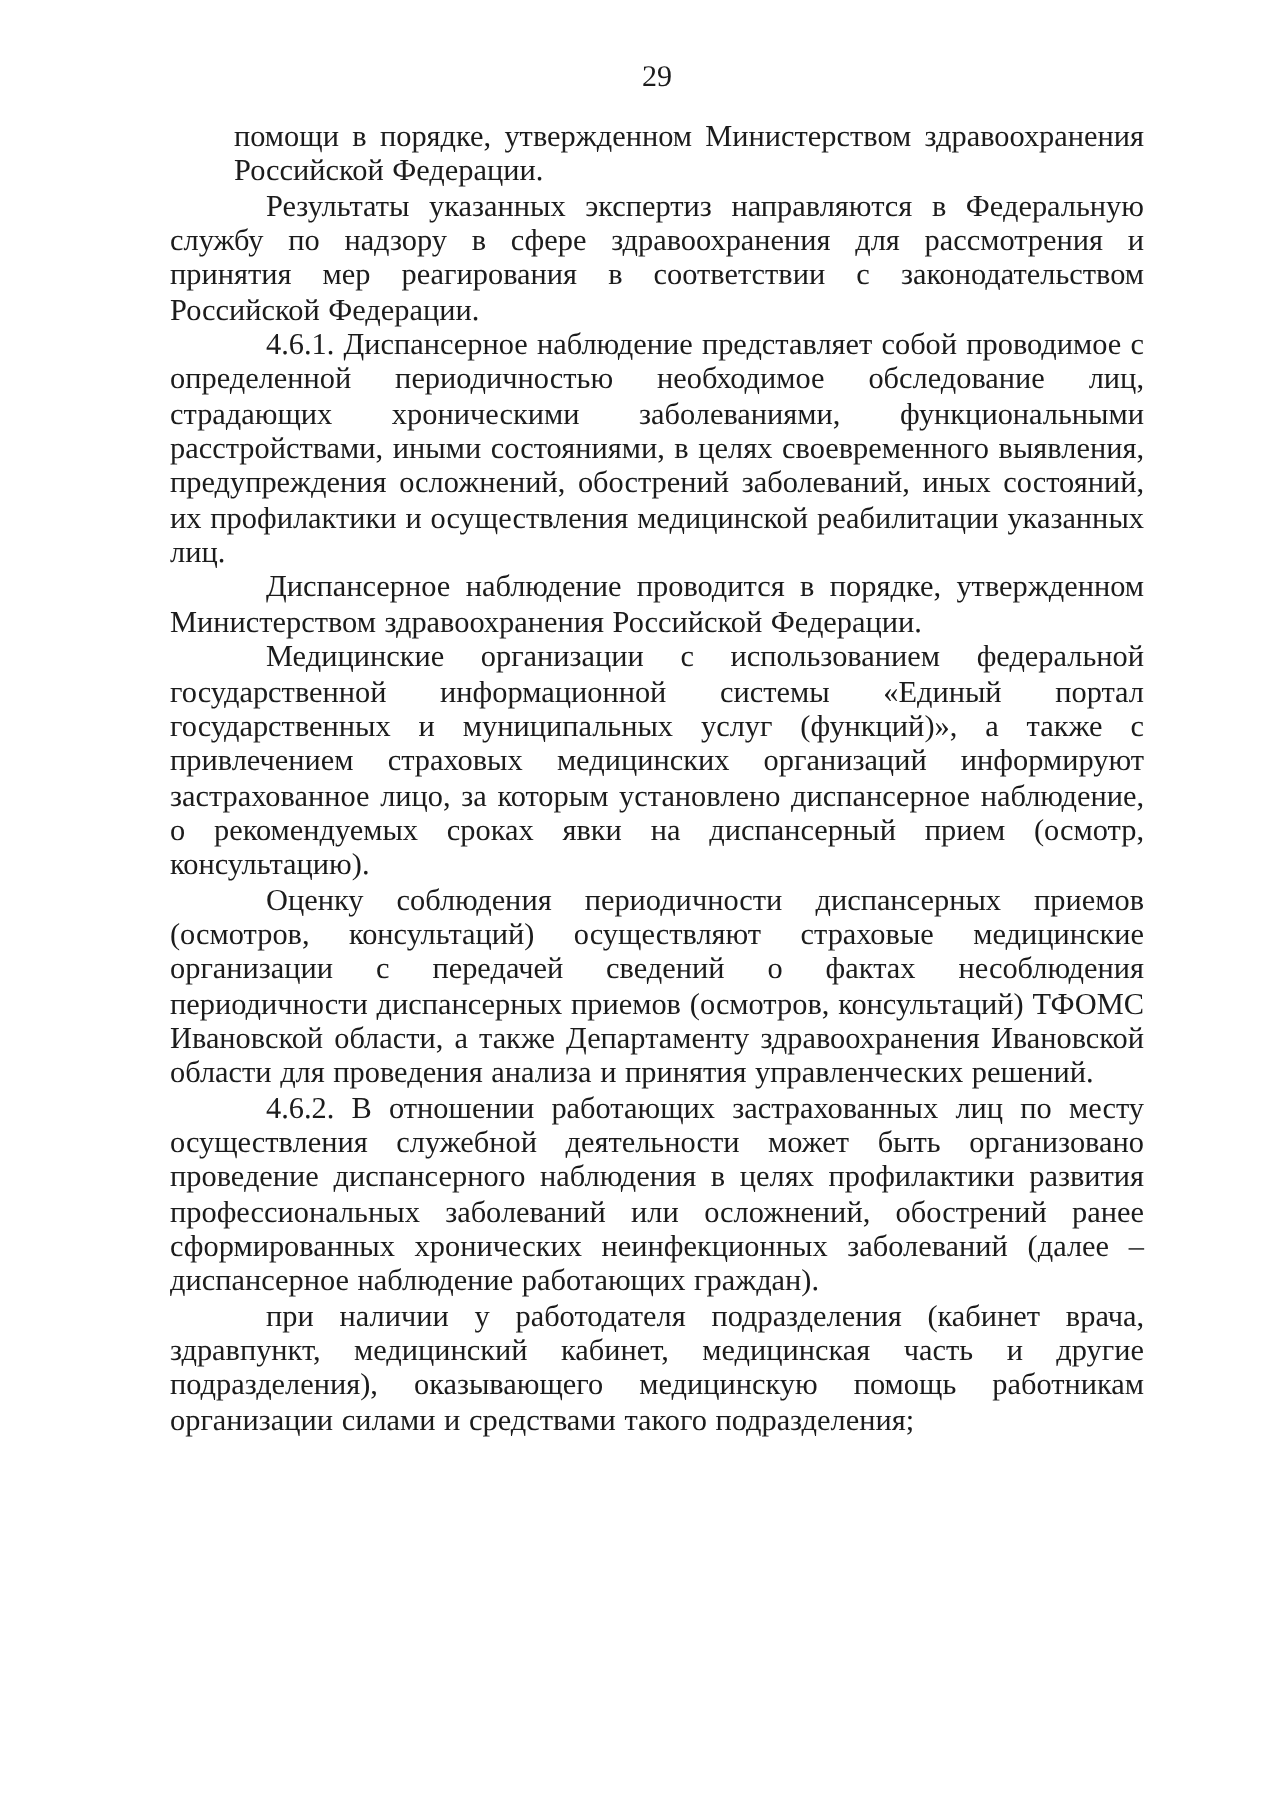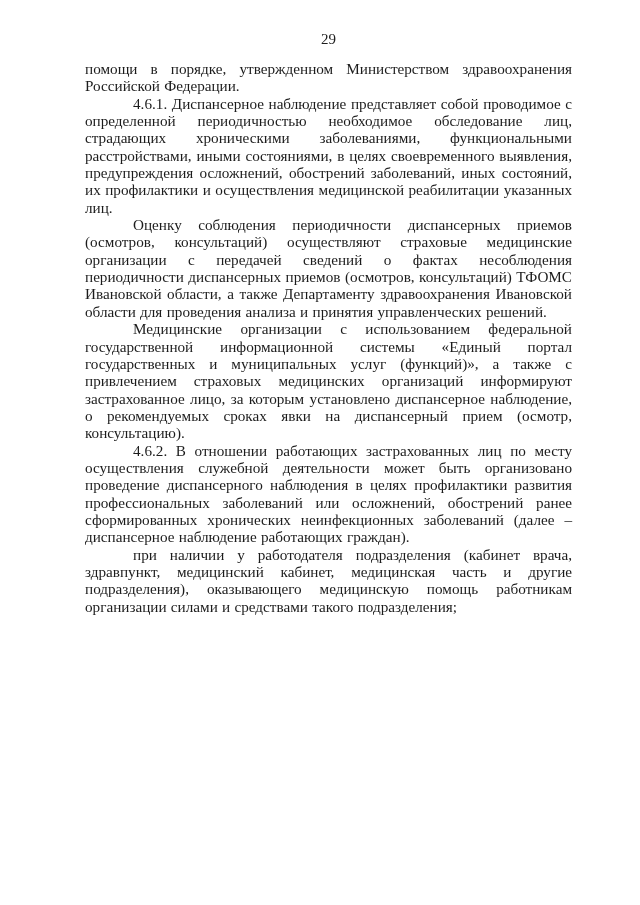--- a/index.html
+++ b/index.html
@@ -35,28 +35,31 @@
     text-align: justify;
   }
   .para {
     margin: 0;
     padding: 0;
     text-indent: 48px;
     word-spacing: 0.5px;
   }
   .para.flush {
     text-indent: 0;
+    margin-left: 32px;
   }
 </style>
 </head>
 <body>
 
 <div class="page">
   <div class="page-number">29</div>
   <div class="content">
     <p class="para flush">помощи в порядке, утвержденном Министерством здравоохранения Российской Федерации.</p>
+    <p class="para">Результаты указанных экспертиз направляются в Федеральную службу по надзору в сфере здравоохранения для рассмотрения и принятия мер реагирования в соответствии с законодательством Российской Федерации.</p>
     <p class="para">4.6.1. Диспансерное наблюдение представляет собой проводимое с определенной периодичностью необходимое обследование лиц, страдающих хроническими заболеваниями, функциональными расстройствами, иными состояниями, в целях своевременного выявления, предупреждения осложнений, обострений заболеваний, иных состояний, их профилактики и осуществления медицинской реабилитации указанных лиц.</p>
+    <p class="para">Диспансерное наблюдение проводится в порядке, утвержденном Министерством здравоохранения Российской Федерации.</p>
+    <p class="para">Медицинские организации с использованием федеральной государственной информационной системы «Единый портал государственных и муниципальных услуг (функций)», а также с привлечением страховых медицинских организаций информируют застрахованное лицо, за которым установлено диспансерное наблюдение, о рекомендуемых сроках явки на диспансерный прием (осмотр, консультацию).</p>
     <p class="para">Оценку соблюдения периодичности диспансерных приемов (осмотров, консультаций) осуществляют страховые медицинские организации с передачей сведений о фактах несоблюдения периодичности диспансерных приемов (осмотров, консультаций) ТФОМС Ивановской области, а также Департаменту здравоохранения Ивановской области для проведения анализа и принятия управленческих решений.</p>
-    <p class="para">Медицинские организации с использованием федеральной государственной информационной системы «Единый портал государственных и муниципальных услуг (функций)», а также с привлечением страховых медицинских организаций информируют застрахованное лицо, за которым установлено диспансерное наблюдение, о рекомендуемых сроках явки на диспансерный прием (осмотр, консультацию).</p>
     <p class="para">4.6.2. В отношении работающих застрахованных лиц по месту осуществления служебной деятельности может быть организовано проведение диспансерного наблюдения в целях профилактики развития профессиональных заболеваний или осложнений, обострений ранее сформированных хронических неинфекционных заболеваний (далее – диспансерное наблюдение работающих граждан).</p>
     <p class="para">при наличии у работодателя подразделения (кабинет врача, здравпункт, медицинский кабинет, медицинская часть и другие подразделения), оказывающего медицинскую помощь работникам организации силами и средствами такого подразделения;</p>
   </div>
 </div>
 
 </body></html>

